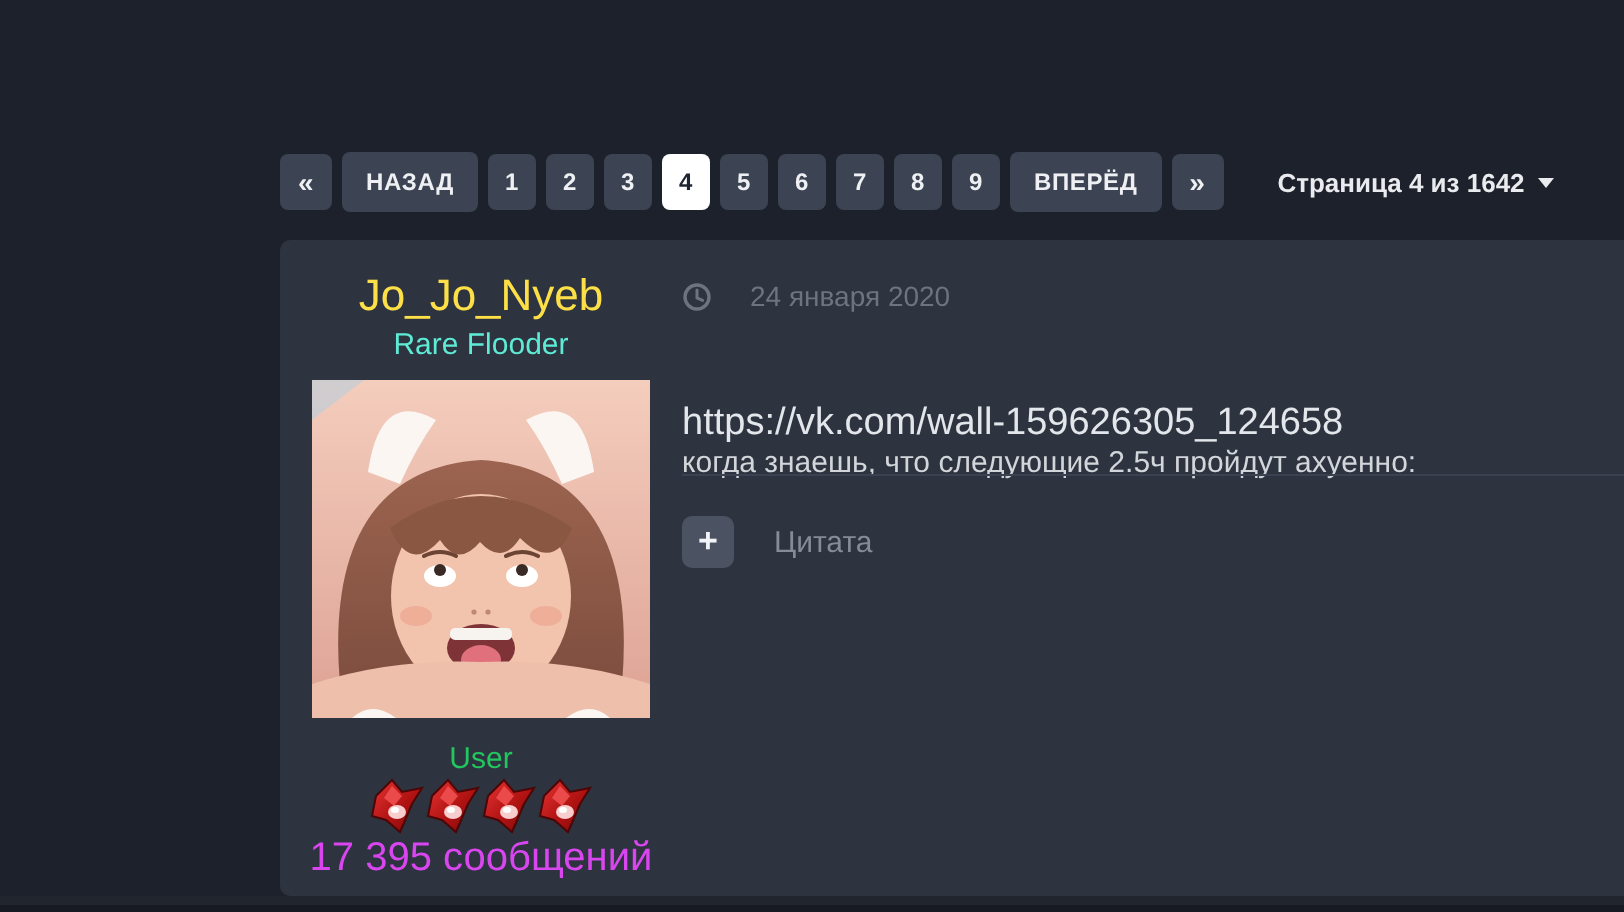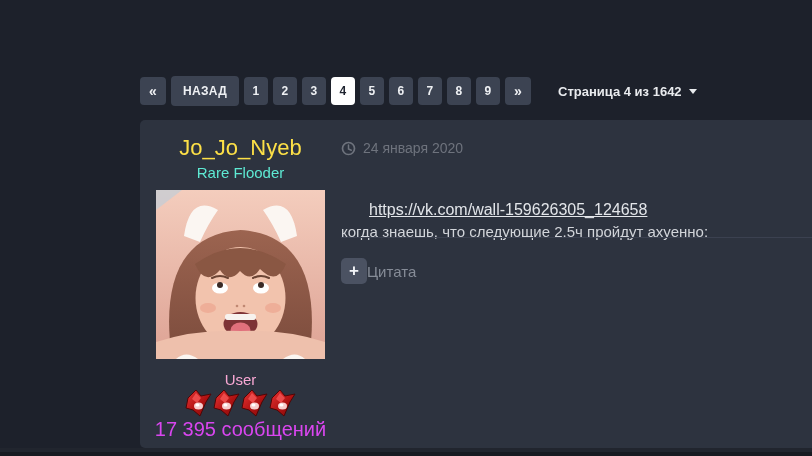--- a/index.html
+++ b/index.html
@@ -51,42 +51,42 @@
   .author-pane { position: absolute; left: 0; top: 0; width: 201px; height: 100%; text-align: center; }
   .username {
     position: absolute; top: 15px; left: 0; width: 100%;
     color: #fde047; font-size: 22px; cursor: pointer;
   }
   .rank { position: absolute; top: 44px; left: 0; width: 100%; color: #5eead4; font-size: 15px; }
   .avatar {
     position: absolute; left: 16px; top: 70px;
     width: 169px; height: 169px; cursor: pointer; display: block;
   }
-  .group-label { position: absolute; top: 251px; left: 0; width: 100%; color: #f9a8d4; font-size: 15px; }
+  .group-label { position: absolute; top: 251px; left: 0; width: 100%; color: #22c55e; font-size: 15px; }
   .pips { position: absolute; top: 269px; left: 0; width: 100%; display: flex; justify-content: center; gap: 0; }
   .pip { width: 28px; height: 28px; display: inline-block; }
   .post-count { position: absolute; top: 298px; left: 0; width: 100%; color: #d946ef; font-size: 20px; }
 
   
   .content-pane { position: absolute; left: 201px; top: 0; right: 0; height: 100%; }
   .date-row {
     position: absolute; left: 0; top: 20px;
-    display: flex; align-items: center; gap: 7px;
+    display: flex; align-items: center; gap: 19px;
     color: #6e737d; font-size: 14px;
   }
   .post-text { position: absolute; left: 0; top: 59px; color: #d2d5da; font-size: 15px; margin-top: 44px; }
-  .post-link { position: absolute; left: 0; top: 81px; color: #e3e6ea; font-size: 16px; text-decoration: underline; cursor: pointer; margin-left: 28px; }
+  .post-link { position: absolute; left: 0; top: 81px; color: #e3e6ea; font-size: 19px; cursor: pointer; }
   .divider { position: absolute; left: 0; right: 0; top: 117px; height: 1px; background: #3b4150; }
   .quote-row { position: absolute; left: 0; top: 138px; display: flex; align-items: center; }
   .plus-btn {
     width: 26px; height: 26px; background: #4b5262; border-radius: 5px;
     color: #f2f4f7; font-size: 17px; font-weight: bold;
     display: flex; align-items: center; justify-content: center; cursor: pointer;
   }
-  .quote-label { margin-left: 0; color: #868c97; font-size: 15px; cursor: pointer; }
+  .quote-label { margin-left: 20px; color: #868c97; font-size: 15px; cursor: pointer; }
 
   
   .footer-strip {
     position: absolute; left: 0; top: 448px; width: 812px; height: 8px;
     background: linear-gradient(#21252e 55%, #171a21 55%);
   }
 </style>
 </head>
 <body>
 
@@ -97,20 +97,21 @@
       <div class="pg-btn pg-num">1</div>
       <div class="pg-btn pg-num">2</div>
       <div class="pg-btn pg-num">3</div>
       <div class="pg-btn pg-num active">4</div>
       <div class="pg-btn pg-num">5</div>
       <div class="pg-btn pg-num">6</div>
       <div class="pg-btn pg-num">7</div>
       <div class="pg-btn pg-num">8</div>
       <div class="pg-btn pg-num">9</div>
     </div>
+  <div class="pg-btn pg-word">ВПЕРЁД</div>
   <div class="pg-btn pg-arrow">»</div>
   <div class="page-jump">
     <span>Страница 4 из 1642</span>
     <span class="caret-down"></span>
   </div>
 </div>
 
 <div class="post-card">
 
   <div class="author-pane">

